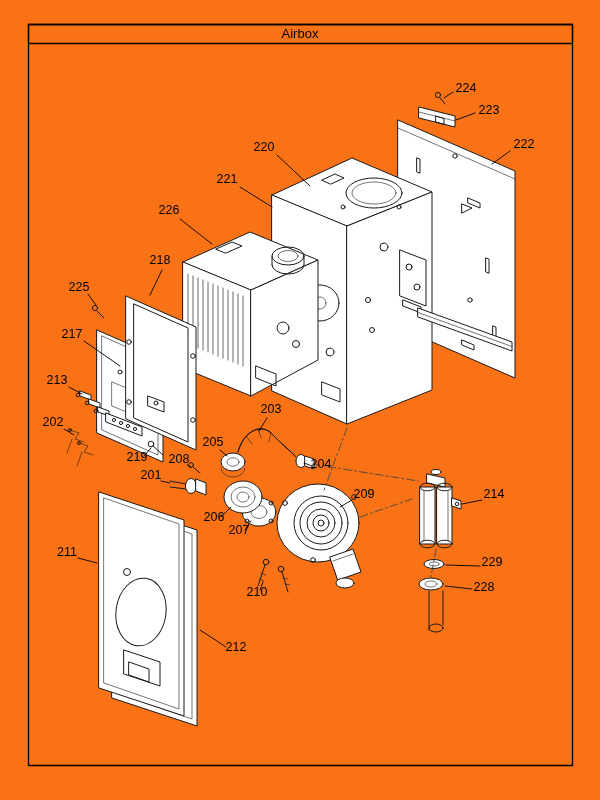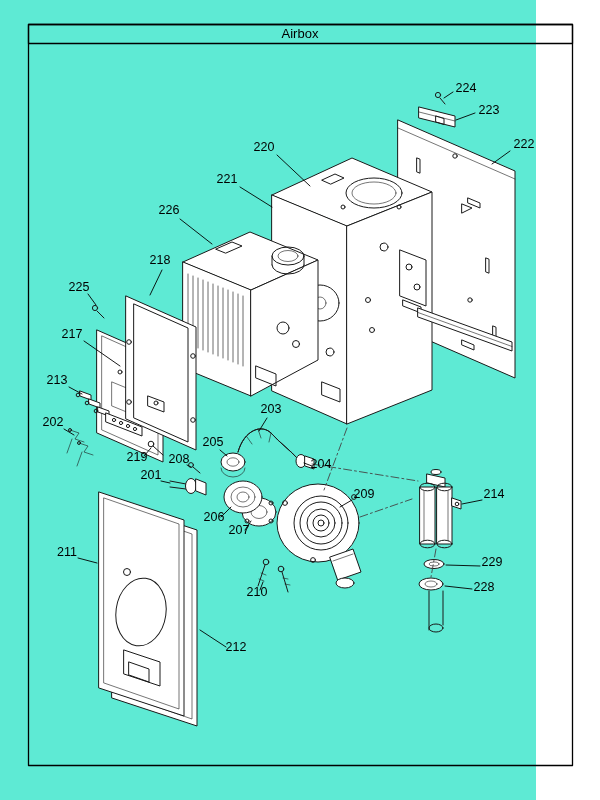--- a/index.html
+++ b/index.html
@@ -1,16 +1,16 @@
 <!DOCTYPE html>
 <html><head>
 <meta charset="utf-8">
 <style>
   html,body{margin:0;padding:0;background:#fff;width:600px;height:800px;overflow:hidden;}
-  #stage{position:relative;width:536px;height:800px;background:#5eead4;}
+  #stage{position:relative;width:600px;height:800px;background:#f97316;}
   #diagram{display:block;}
   #diagram path,#diagram rect,#diagram ellipse,#diagram circle,#diagram line,#diagram polyline{
     fill:none;stroke:#1a1a1a;stroke-width:1;stroke-linejoin:round;stroke-linecap:round;}
   #diagram .f{fill:#fff;}
   #diagram .thin{stroke-width:.6;}
   #diagram .fin{stroke-width:.65;}
   #diagram .border{fill:none;stroke:#000;stroke-width:1.3;}
   #diagram .dash{stroke:#444;stroke-width:.9;stroke-dasharray:8 3 2 3;}
   #diagram .leader{stroke:#000;stroke-width:.9;}
   #diagram text.part-label{font:12.5px "Liberation Sans",sans-serif;fill:#000;text-anchor:middle;stroke:none;}

